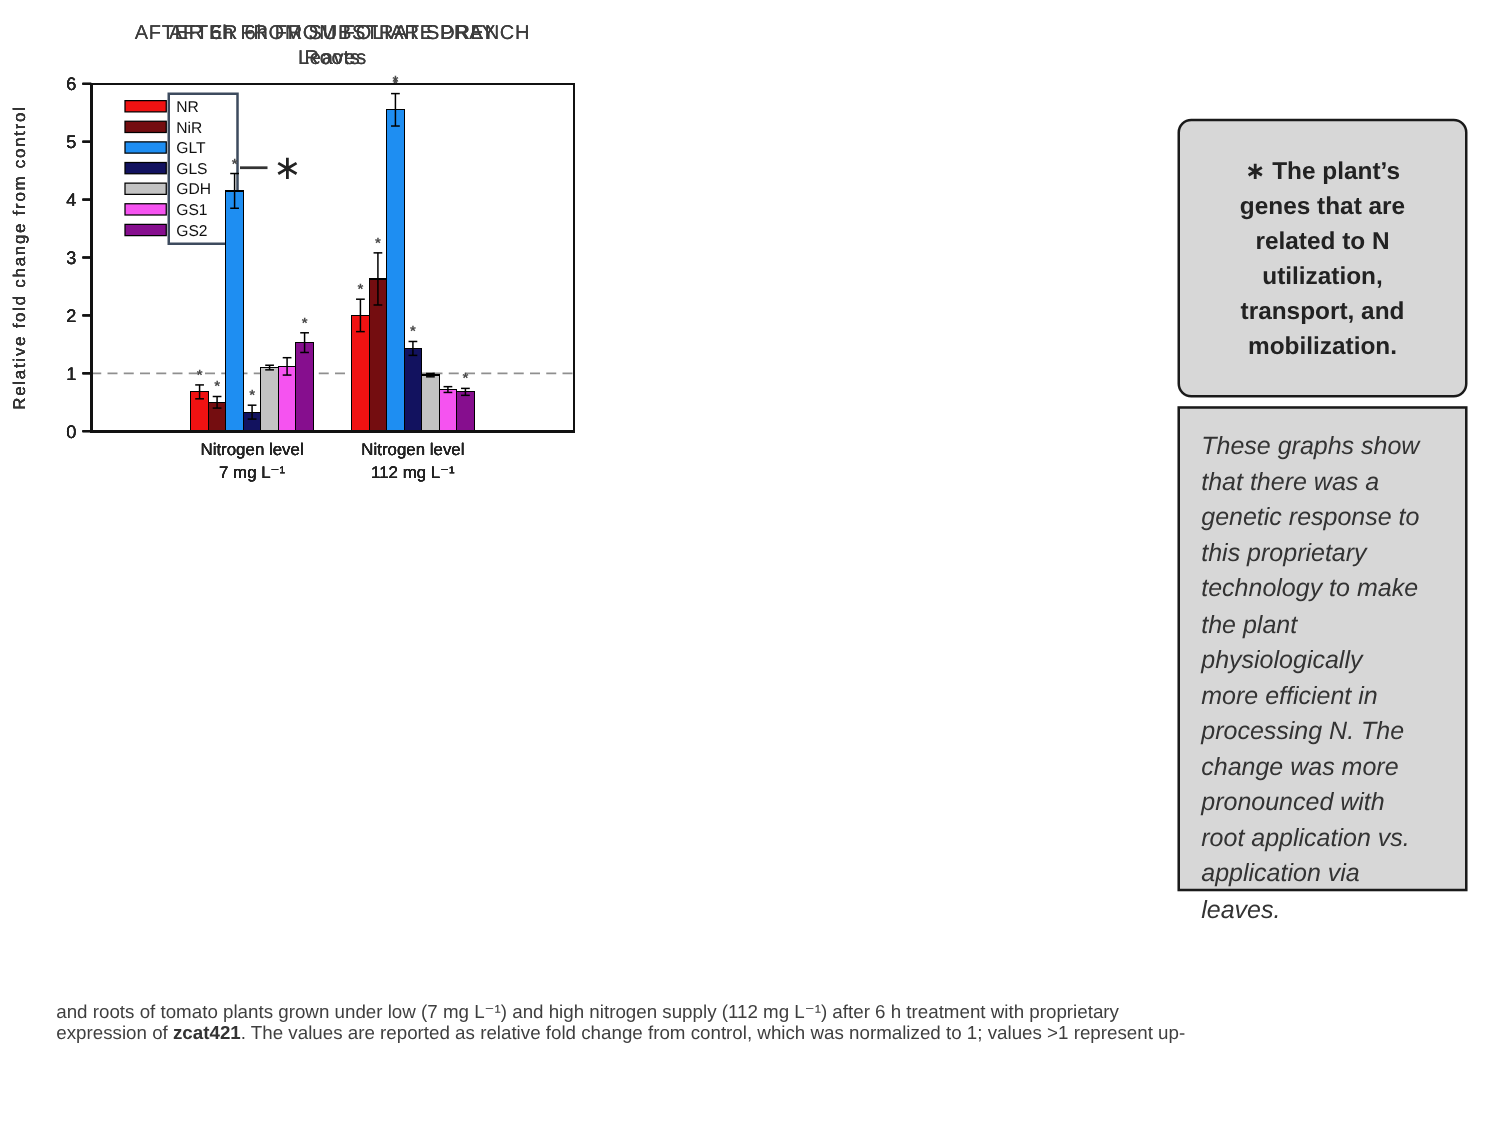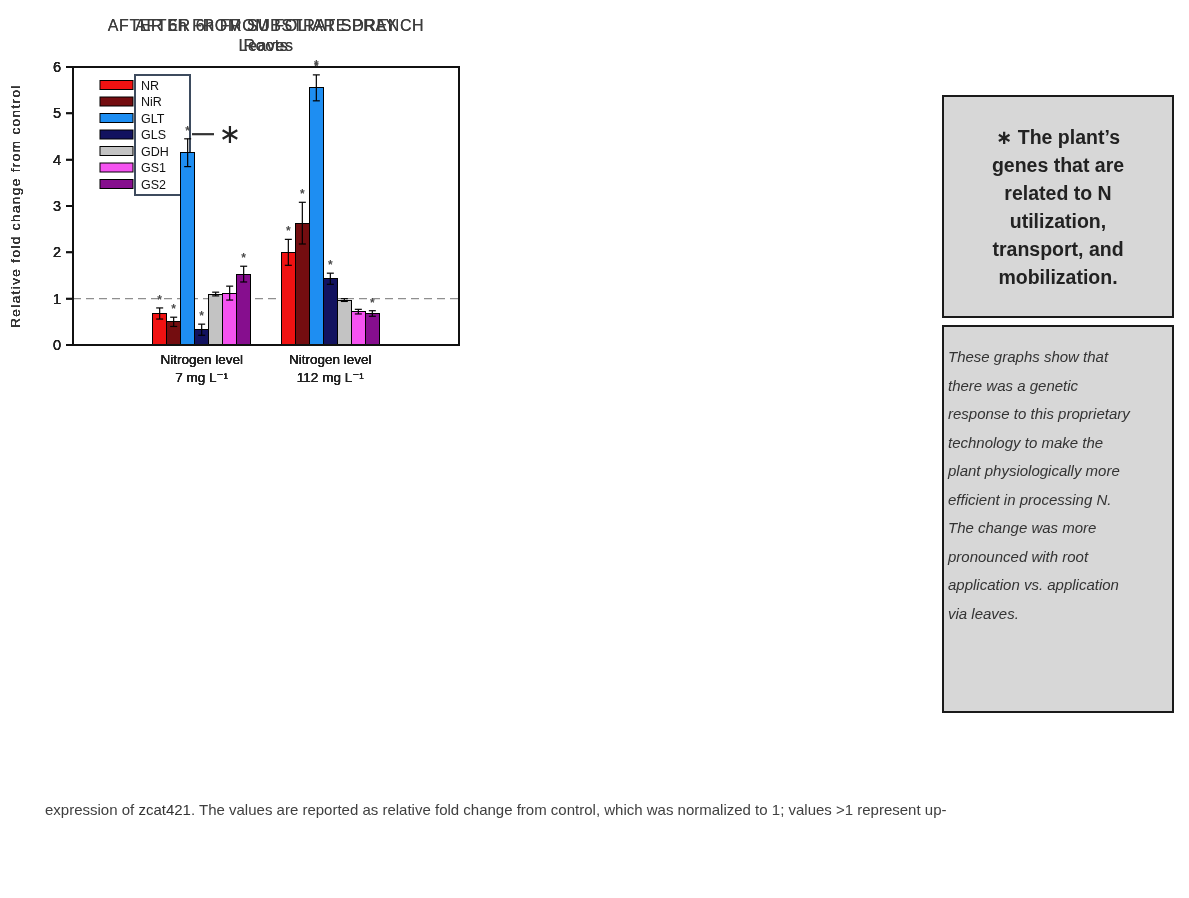--- a/index.html
+++ b/index.html
@@ -27,31 +27,31 @@
   .bar{stroke:#000;stroke-width:1}
   .err{stroke:#000;stroke-width:1.2}
   .legendbox{fill:#fff;stroke:#3d4b5e;stroke-width:2}
   .annline{stroke:#333;stroke-width:2.2}
   .note-box{
     position:absolute;left:942px;width:232px;background:#d7d7d7;
     border:2px solid #1a1a1a;box-sizing:border-box;color:#222;
   }
   .note-genes{
     top:95px;height:223px;display:flex;align-items:center;justify-content:center;
-    text-align:center;font-weight:bold;font-size:19.5px;line-height:28px;padding:0 38px;
+    text-align:center;font-weight:bold;font-size:19.5px;line-height:28px;padding:0 38px;border-radius:11px;
   }
   .note-interp{
-    top:325px;height:388px;font-style:italic;font-size:15px;line-height:28.5px;
-    padding:16px 34px 12px 4px;color:#333;
+    top:325px;height:388px;font-style:italic;font-size:20px;line-height:28.5px;
+    padding:16px 34px 12px 17px;color:#333;
   }
   .caption{
     position:absolute;left:45px;top:801px;width:1112px;
     font-size:15px;line-height:17.2px;color:#3f3f3f;
   }
-  .caption .b{font-weight:normal;color:#333;}
+  .caption .b{font-weight:bold;color:#333;}
   .cap-line{white-space:nowrap;}
 </style>
 </head>
 <body>
 
 <div class="page">
 
   <figure class="chart" id="chart0">
     <svg width="470" height="400" viewBox="0 0 470 400">
         <rect x="73" y="67" width="386" height="278" class="plotbg"></rect>
@@ -498,16 +498,17 @@
 
   <aside class="note-box note-genes">
     <span>∗ The plant’s genes that are related to N utilization, transport, and mobilization.</span>
   </aside>
 
   <aside class="note-box note-interp">
     <span>These graphs show that there was a genetic response to this proprietary technology to make the plant physiologically more efficient in processing N. The change was more pronounced with root application vs. application via leaves.</span>
   </aside>
 
   <div class="caption">
+    <div class="cap-line">and roots of tomato plants grown under low (7 mg L⁻¹) and high nitrogen supply (112 mg L⁻¹) after 6 h treatment with proprietary</div>
     <div class="cap-line"><span>expression of </span><span class="b">zcat421</span><span>. The values are reported as relative fold change from control, which was normalized to 1; values &gt;1 represent up-</span></div>
   </div>
 
 </div>
 
 </body></html>

